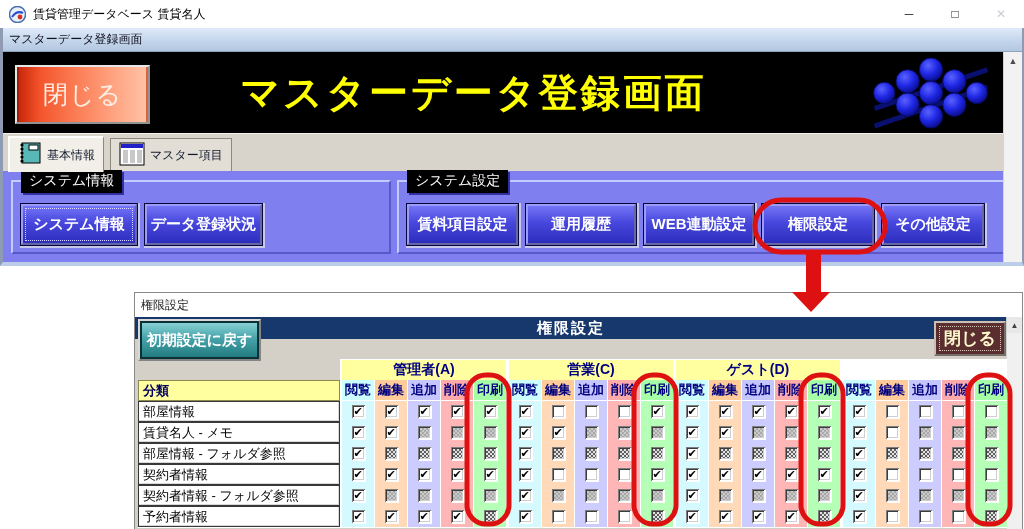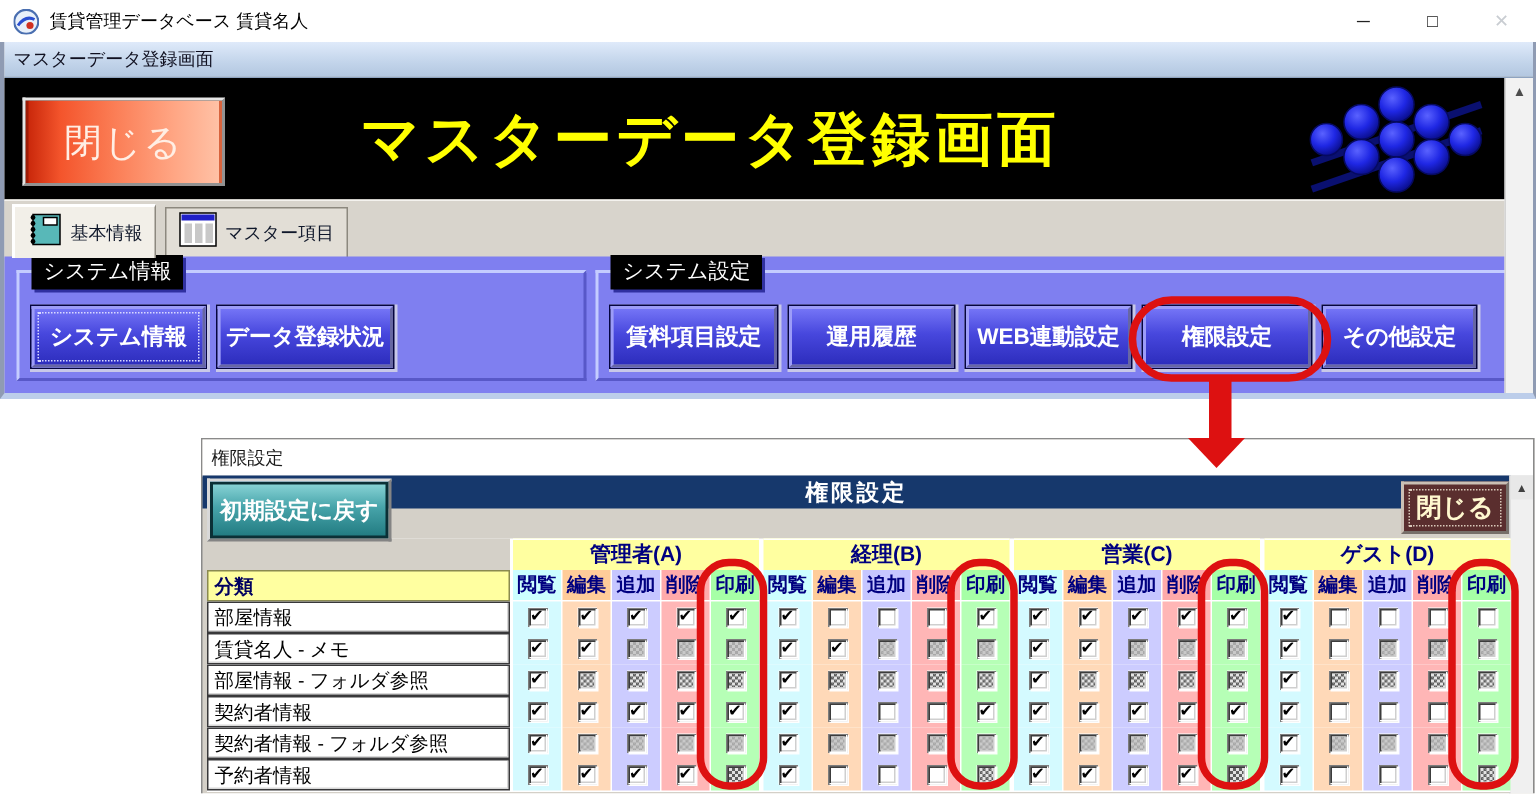--- a/index.html
+++ b/index.html
@@ -233,21 +233,20 @@
     </div>
     <div id="dlg-reset">初期設定に戻す</div>
     <div id="dlg-close">閉じる</div>
     <div id="dlg-scrollbar">
       <div id="dlg-scroll-up">▲</div>
     </div>
     <div id="perm-table">
         <div class="t-row">
           <div class="t-label-spacer"></div>
           <div class="t-gh">管理者(A)</div>
-          <div class="t-gh">経理(B)</div>
           <div class="t-gh">営業(C)</div>
           <div class="t-gh">ゲスト(D)</div>
         </div>
         <div class="t-row">
           <div class="t-cat">分類</div>
           <div class="grp">
             <div class="ph" style="background: rgb(204, 255, 255);">閲覧</div>
             <div class="ph" style="background: rgb(255, 204, 153);">編集</div>
             <div class="ph" style="background: rgb(198, 198, 255);">追加</div>
             <div class="ph" style="background: rgb(255, 170, 170);">削除</div>

